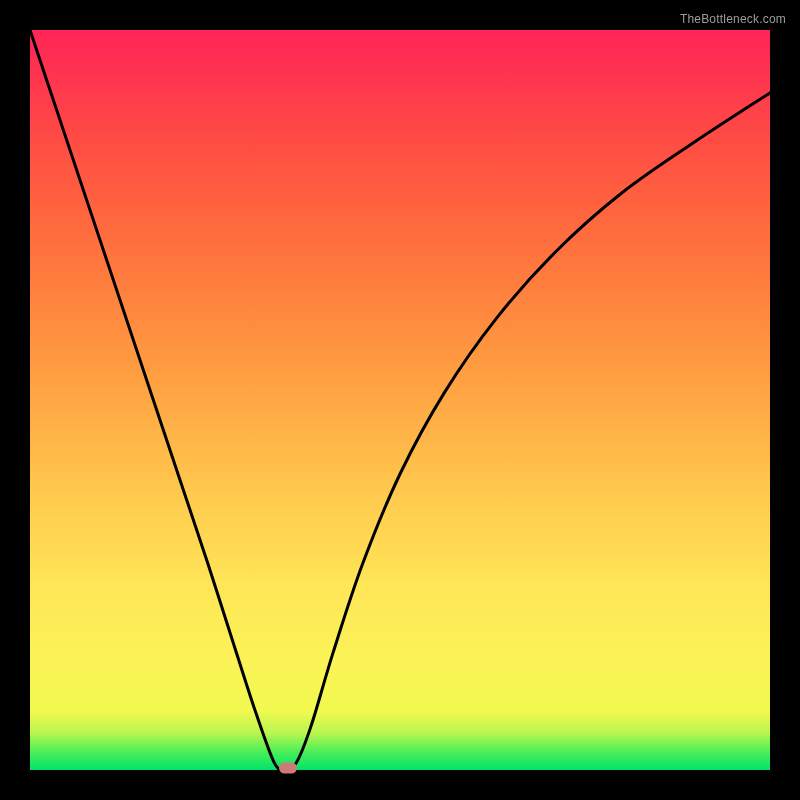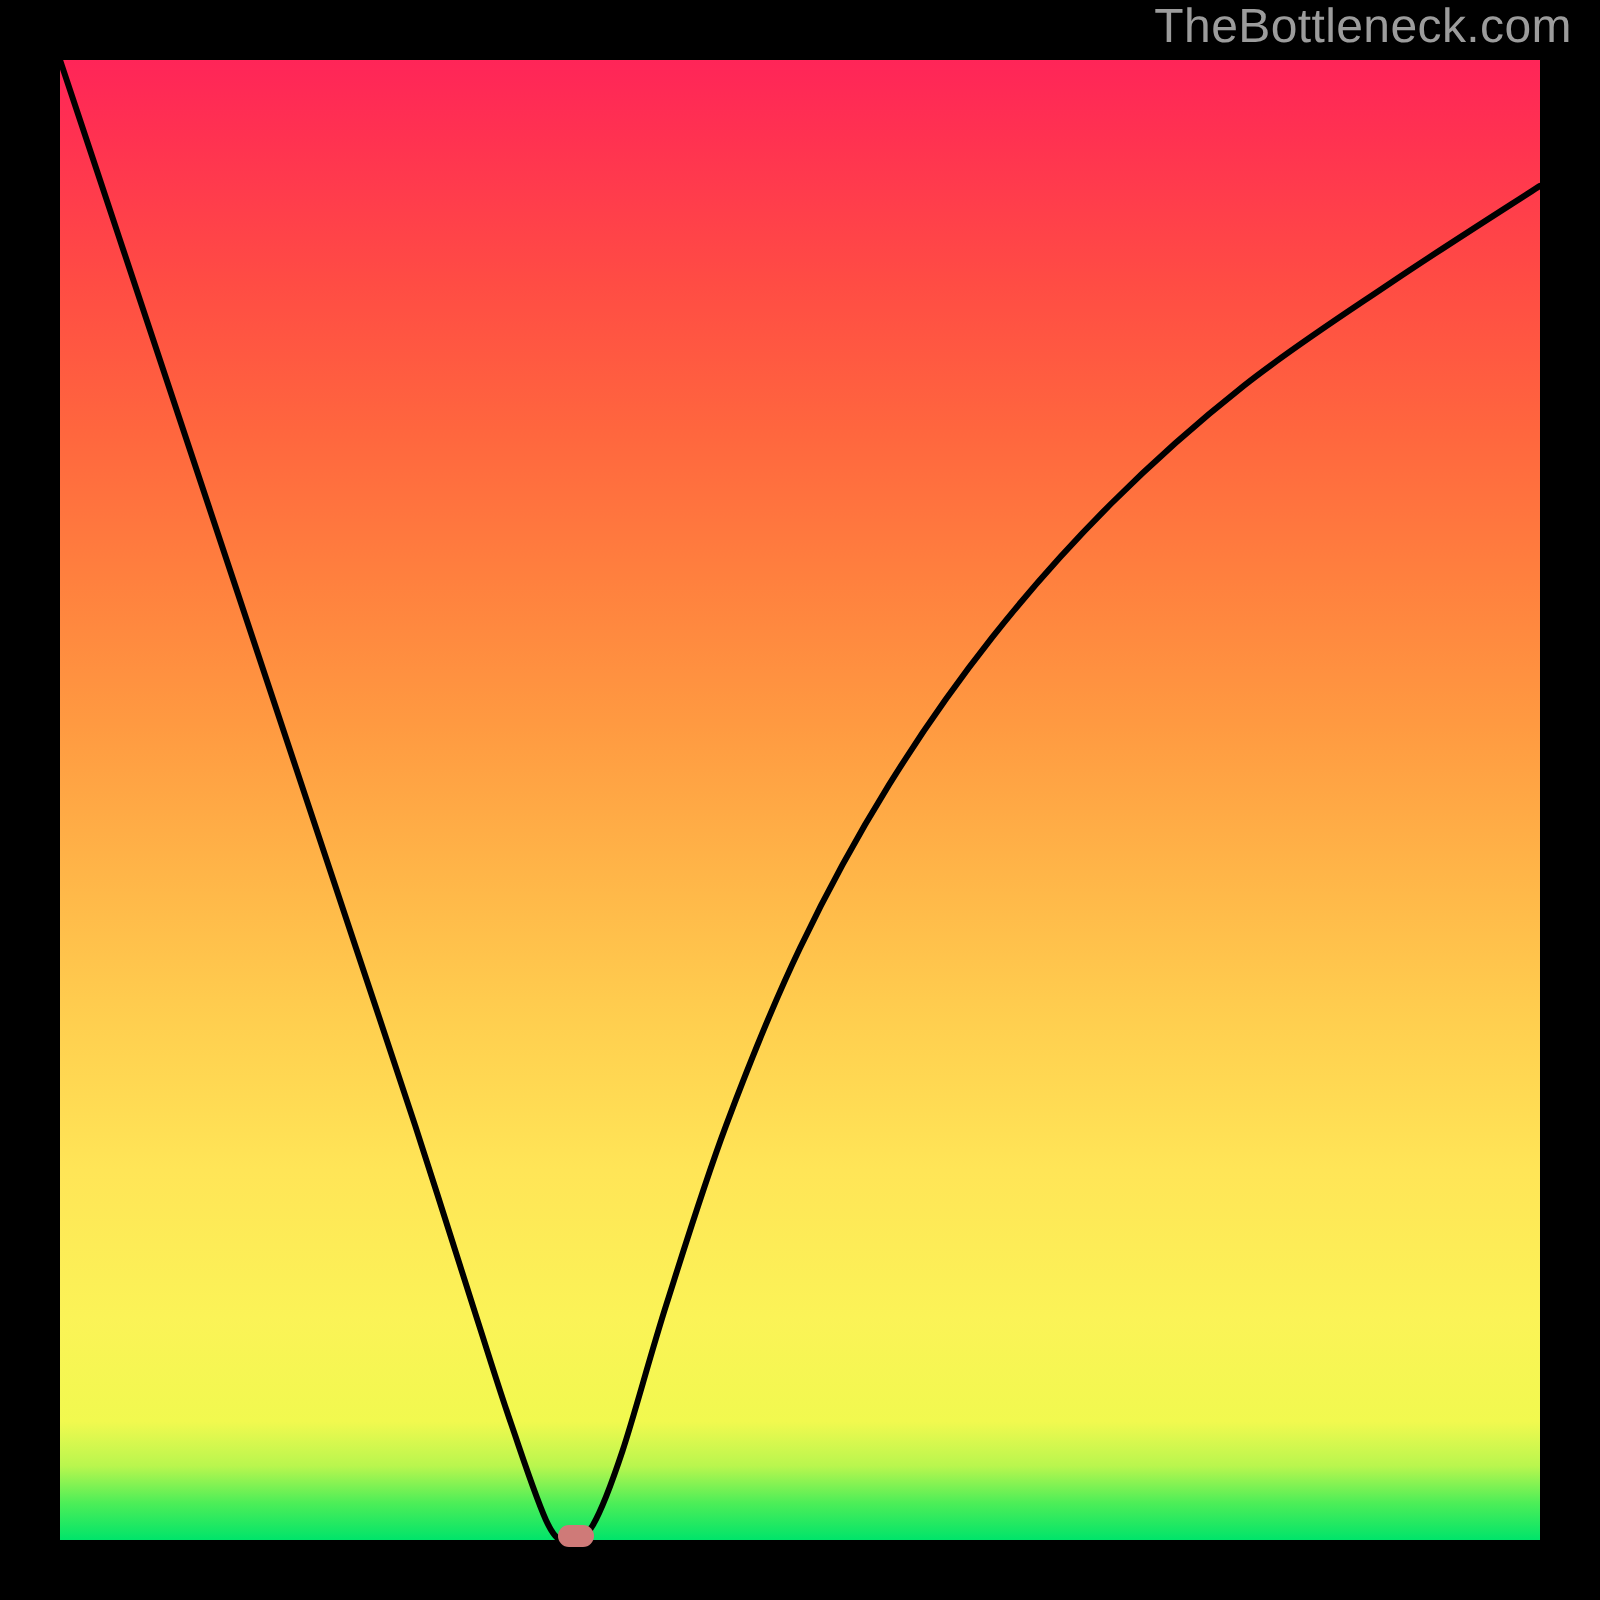--- a/index.html
+++ b/index.html
@@ -43,24 +43,24 @@
   .marker {
     position: absolute;
     width: 18px;
     height: 11px;
     background: #cf7a78;
     border-radius: 6px;
     transform: translate(-50%, -50%);
   }
   .watermark {
     position: absolute;
-    top: 0;
+    top: 12px;
     right: 14px;
     color: #9c9c9c;
-    font-size: 24px;
+    font-size: 12px;
     font-weight: 500;
     letter-spacing: 0.2px;
   }
 </style>
 </head>
 <body>
 
 <div class="watermark">TheBottleneck.com</div>
 
 <div class="plot-frame">

